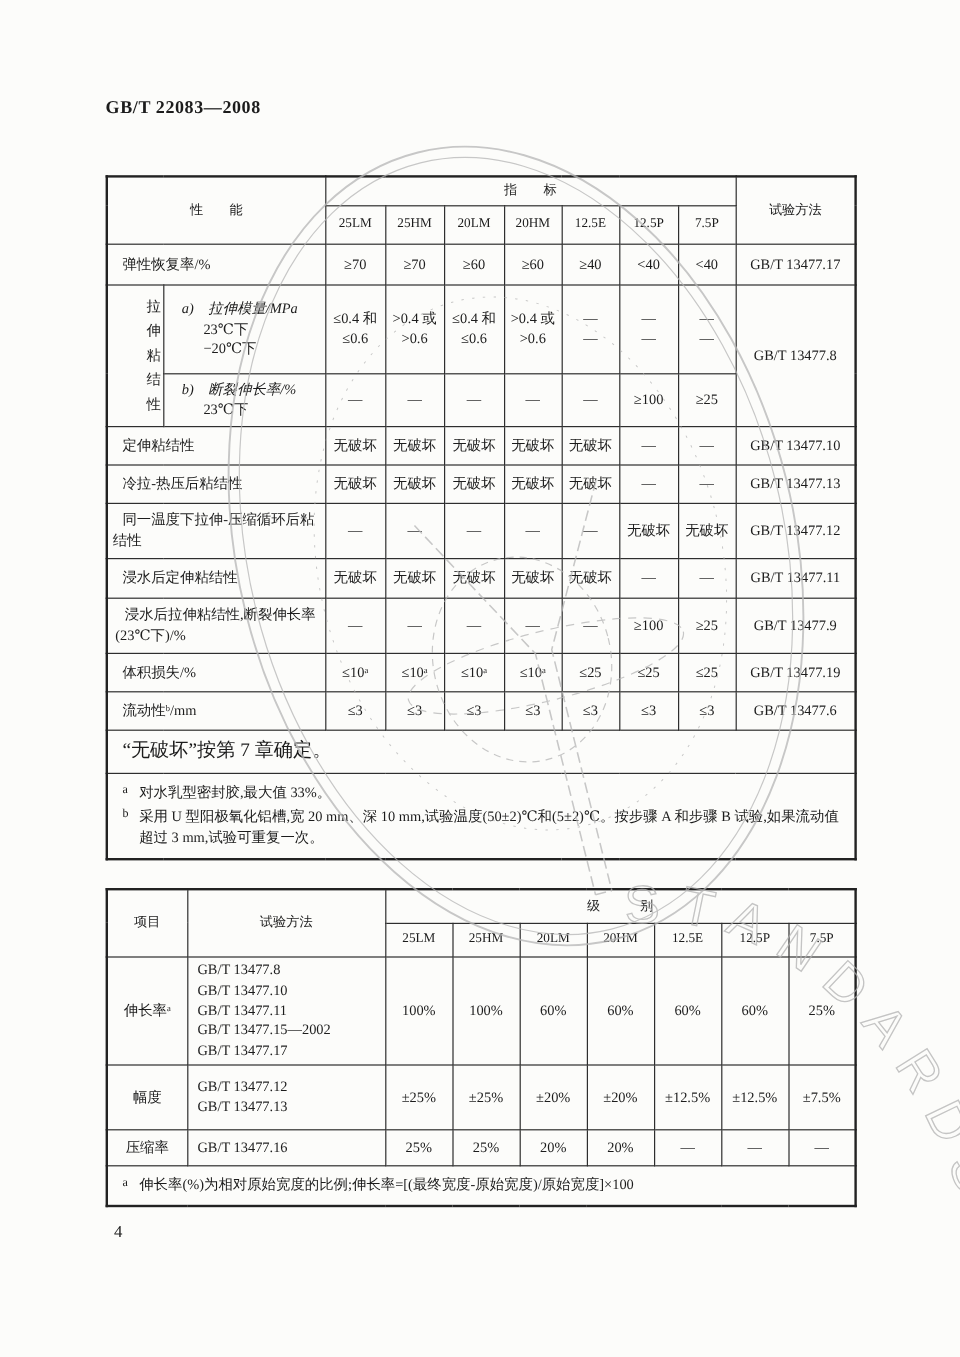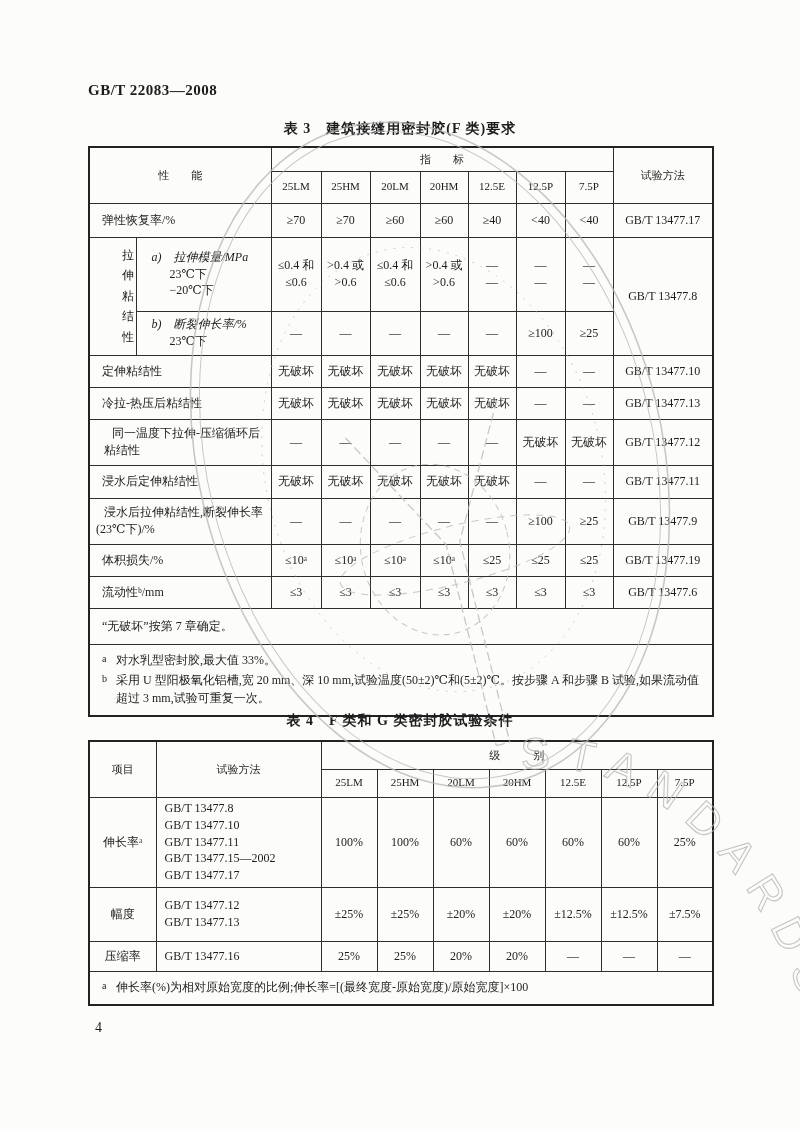--- a/index.html
+++ b/index.html
@@ -16,37 +16,36 @@
   #table3{top:146px;width:624px;}
   #table4{top:740px;width:624px;}
   th,td{border:1px solid #2e2e2e;font-weight:normal;font-size:12px;text-align:center;vertical-align:middle;padding:1px 2px;line-height:1.4;}
   table{border:2px solid #222;}
   th{font-size:11px;}
   .lbl{text-align:left;padding-left:12px;}
   .lbl-tight{text-align:left;padding-left:5px;}
   .mlist{text-align:left;padding-left:8px;}
   .sub1{padding-left:10px;font-style:italic;}
   .sub2{padding-left:28px;}
-  .note-row td{text-align:left;padding-left:12px;font-size:12px;}
+  .note-row td{text-align:left;padding-left:12px;font-size:16px;}
   .fn-row td{text-align:left;padding:4px 10px 6px 12px;}
   .fn-line{display:flex;align-items:flex-start;margin:2px 0;}
   .fn-line sup{flex:0 0 14px;font-size:10px;line-height:1.2;padding-top:2px;}
   .fn-line .fn-text{flex:1;font-size:12px;line-height:1.5;}
   .page-number{position:absolute;left:95px;top:1020px;font-size:14px;}
   .wm{position:absolute;left:0;top:0;z-index:5;pointer-events:none;}
   .grp{line-height:1.7;padding-left:32px;}
 </style>
 </head>
 <body>
 
 <div class="page">
 
   <div class="doc-number">GB/T 22083—2008</div>
 
-  <div class="tbl-title" id="t3-title">表 3　建筑接缝用密封胶(F 类)要求</div>
 
   <table id="table3">
     <colgroup>
       <col style="width:47px">
         <col style="width:135px">
       <col style="width:50px">
         <col style="width:49px">
         <col style="width:50px">
         <col style="width:48px">
       <col style="width:48px">
@@ -155,21 +154,21 @@
         <td>无破坏</td>
         <td>无破坏</td>
         <td>无破坏</td>
         <td>无破坏</td>
         <td>—</td>
         <td>—</td>
         <td>GB/T 13477.13</td>
       </tr>
 
       <tr style="height:46px">
-        <td colspan="2" class="lbl-tight" style="padding-left:14px;text-indent:8px;">同一温度下拉伸-压缩循环后粘结性</td>
+        <td colspan="2" class="lbl-tight" style="padding-left:4px;text-indent:8px;">同一温度下拉伸-压缩循环后粘结性</td>
         <td>—</td>
         <td>—</td>
         <td>—</td>
         <td>—</td>
         <td>—</td>
         <td>无破坏</td>
         <td>无破坏</td>
         <td>GB/T 13477.12</td>
       </tr>
 
@@ -233,21 +232,20 @@
           </div>
           <div class="fn-line">
             <sup>b</sup>
             <span class="fn-text">采用 U 型阳极氧化铝槽,宽 20 mm、深 10 mm,试验温度(50±2)℃和(5±2)℃。按步骤 A 和步骤 B 试验,如果流动值超过 3 mm,试验可重复一次。</span>
           </div>
         </td>
       </tr>
     </tbody>
   </table>
 
-  <div class="tbl-title" id="t4-title">表 4　F 类和 G 类密封胶试验条件</div>
 
   <table id="table4">
     <colgroup>
       <col style="width:67px">
         <col style="width:165px">
       <col style="width:56px">
         <col style="width:56px">
         <col style="width:56px">
         <col style="width:56px">
       <col style="width:56px">

